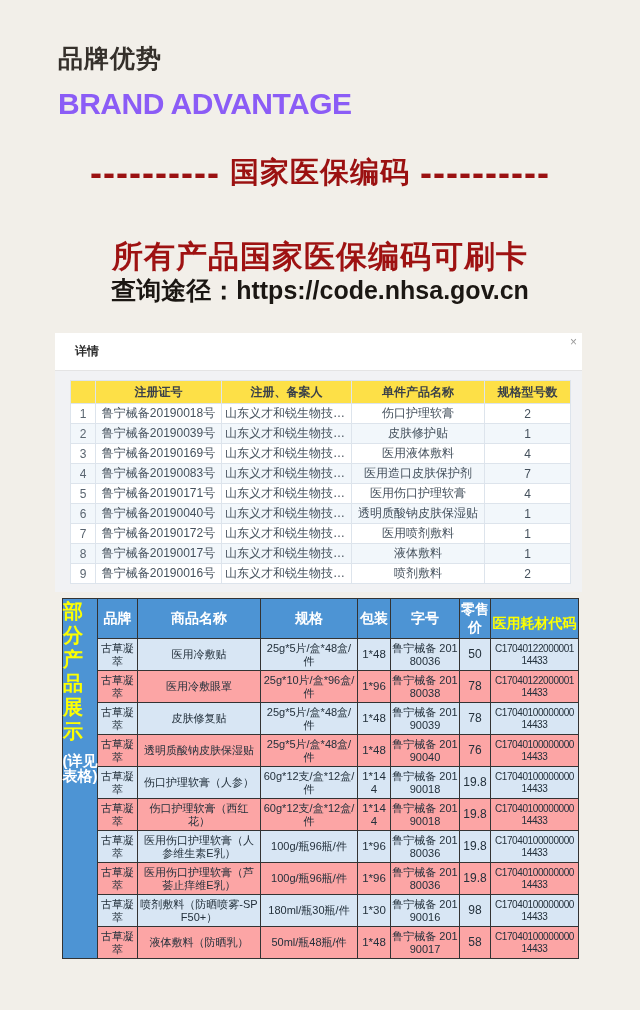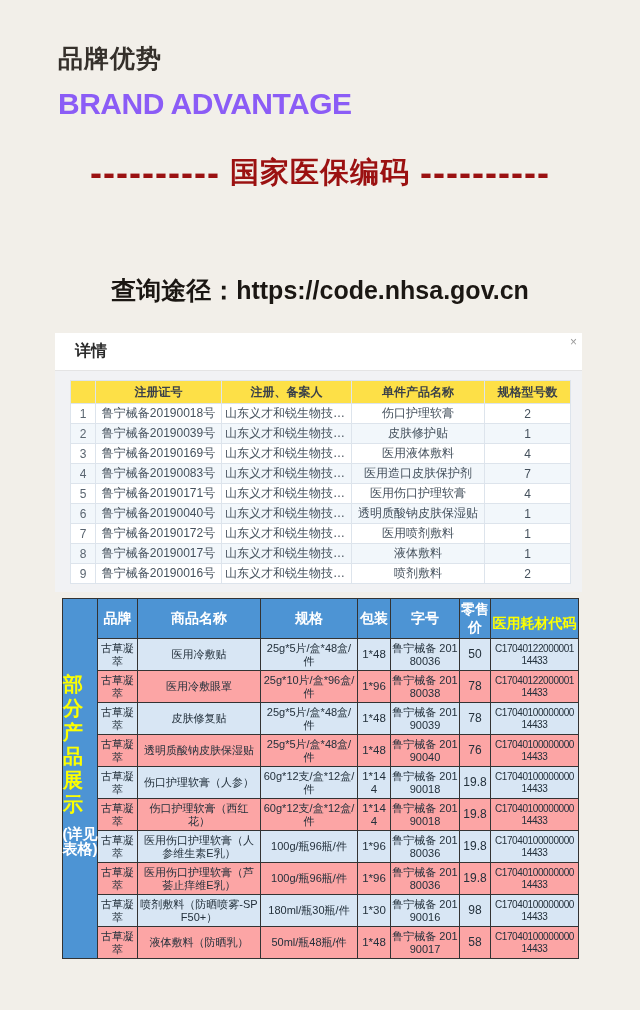--- a/index.html
+++ b/index.html
@@ -31,41 +31,41 @@
     position:absolute; top:274px; left:0; width:640px; text-align:center;
     color:#1b1713; font-size:25px; font-weight:700;
   }
 
   
   .detail-section { position:absolute; left:55px; top:333px; width:527px; }
   .detail-head {
     position:relative; background:#ffffff; height:38px;
     border-bottom:1px solid #e4e4e4; display:flex; align-items:center;
   }
-  .detail-head .t { font-size:16px; font-weight:bold; color:#2b2b2b; margin-left:20px; }
+  .detail-head .t { font-size:12px; font-weight:bold; color:#2b2b2b; margin-left:20px; }
   .detail-close {
     position:absolute; right:5px; top:3px; color:#9a9a9a; font-size:12px;
     line-height:12px; cursor:pointer;
   }
   .detail-body { background:#f1f2f4; padding:9px 12px 8px 15px; }
   table.reg { width:500px; border-collapse:collapse; table-layout:fixed; background:#fff; }
   table.reg th, table.reg td {
     border:1px solid #dde4ec; font-size:12px; text-align:center;
     overflow:hidden; white-space:nowrap; text-overflow:ellipsis; padding:0 3px;
   }
   table.reg th { background:#fde047; color:#3a4049; font-weight:bold; height:23px; }
   table.reg td { color:#44505c; height:20px; }
   table.reg tbody tr:nth-child(even) td { background:#f2f7fb; }
   table.reg td.c0 { color:#5a6570; }
 
   
   .product-section { position:absolute; left:62px; top:598px; width:516px; display:flex; }
   .side-bar {
     width:35px; background:#4d94d4; border:1px solid #333; border-right:none;
-    display:flex; flex-direction:column; align-items:center; justify-content:center;
+    display:flex; flex-direction:column; align-items:center; 
     transform:translateY(0); padding-bottom:30px;
   }
   .side-bar .big { color:#fdff00; font-size:20px; font-weight:bold; line-height:24px; letter-spacing:1px; }
   .side-bar .note { color:#ffffff; font-size:15px; font-weight:bold; line-height:15px; margin-top:10px; white-space:nowrap; }
   table.prod { width:481px; border-collapse:collapse; table-layout:fixed; background:#fca5a5; }
   table.prod th, table.prod td {
     border:1px solid #333; text-align:center; vertical-align:middle;
     word-break:break-all; padding:1px 1px;
   }
   table.prod thead th {
@@ -87,20 +87,21 @@
     <div class="zh">品牌优势</div>
     <div class="en">BRAND ADVANTAGE</div>
   </div>
 
   <div class="red-heading">
     <span class="dashes">----------</span>
     <span class="zh">国家医保编码</span>
     <span class="dashes">----------</span>
   </div>
 
+  <div class="red-sub">所有产品国家医保编码可刷卡</div>
   <div class="query-line">查询途径：https://code.nhsa.gov.cn</div>
 
   <section class="detail-section">
     <div class="detail-head">
       <span class="t">详情</span>
       <span class="detail-close">×</span>
     </div>
     <div class="detail-body">
       <table class="reg">
         <colgroup>

